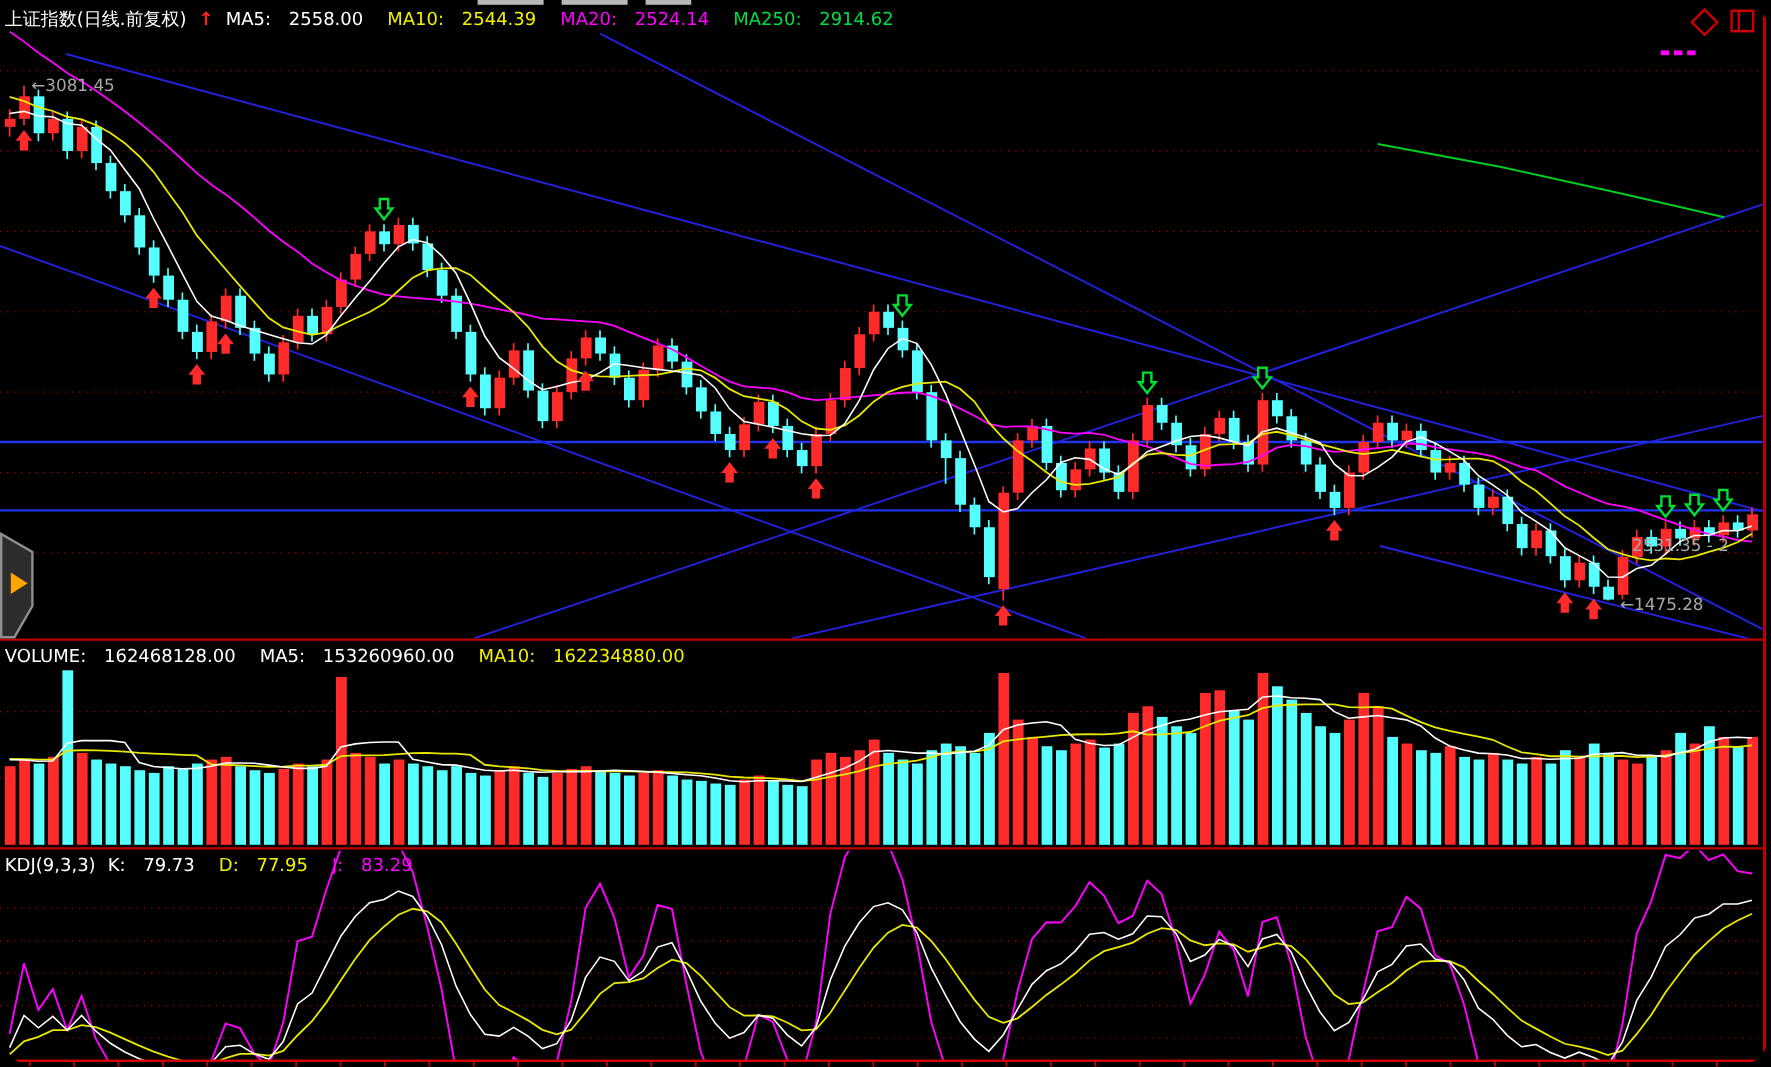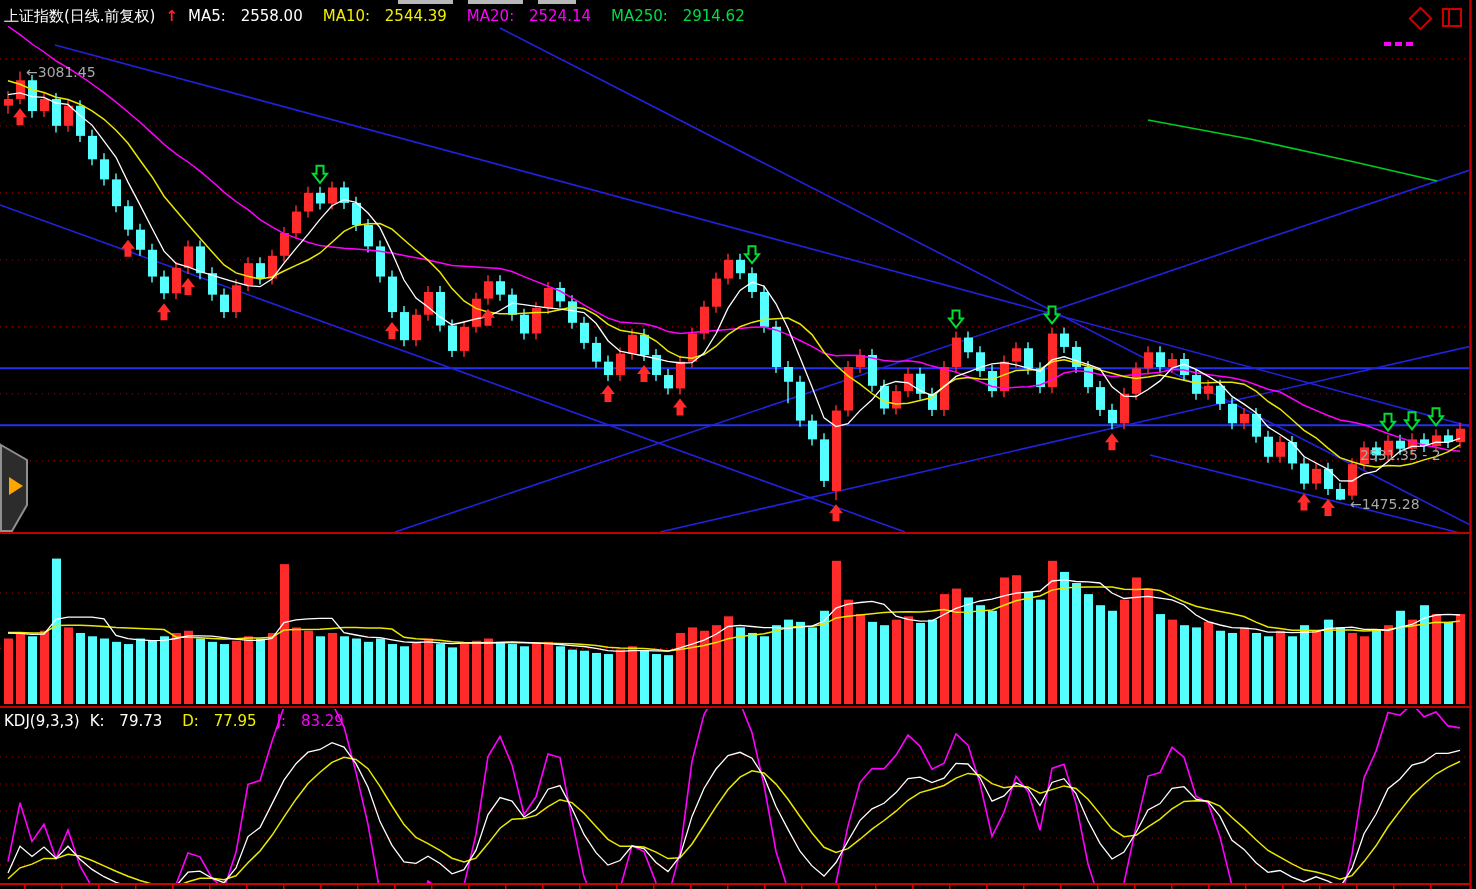--- a/index.html
+++ b/index.html
@@ -1,17 +1,17 @@
 <!DOCTYPE html>
 <html><head>
 <meta charset="utf-8">
 <style>
   html,body{margin:0;padding:0;background:#000;}
   .stage{position:relative;width:1476px;height:889px;background:#000;overflow:hidden;
-         font-family:"DejaVu Sans","Liberation Sans",sans-serif;}
+         font-family:"DejaVu Sans","Liberation Sans",sans-serif;border-radius:31px;}
   svg{position:absolute;left:0;top:0;}
   .hdr{position:absolute;left:4px;white-space:nowrap;font-size:15px;z-index:5;}
   .hdr span{margin-right:10px;}
   .c-w{color:#ffffff}.c-y{color:#f0f000}.c-m{color:#ff00ff}.c-g{color:#00dd44}
   .trend{color:#ff2222;font-weight:bold;margin-right:8px;}
   .plabel{position:absolute;color:#a8a8a8;font-size:14px;z-index:4;white-space:nowrap;}
   .winicons{position:absolute;top:4px;right:8px;z-index:6;height:34px;width:70px;}
   .diamond{position:absolute;left:14px;top:6px;width:13px;height:13px;border:2px solid #cc0000;
            transform:rotate(45deg);display:inline-block;}
   .panes{position:absolute;right:6px;top:4px;width:16px;height:15px;border:2px solid #cc0000;
@@ -514,20 +514,23 @@
   <div class="topstrip">
     <i style="left:398px;width:55px;"></i>
       <i style="left:468px;width:55px;"></i>
       <i style="left:538px;width:38px;"></i>
   </div>
 
   <div class="hdr" style="top:7px;">
     <span class="c-w">上证指数(日线.前复权)</span><span class="trend">↑</span><span class="c-w"><span>MA5:</span> <span>2558.00</span></span><span class="c-y"><span>MA10:</span> <span>2544.39</span></span><span class="c-m"><span>MA20:</span> <span>2524.14</span></span><span class="c-g"><span>MA250:</span> <span>2914.62</span></span>
   </div>
 
+  <div class="hdr" style="top:538px;">
+    <span class="c-w"><span>VOLUME:</span> <span>162468128.00</span></span><span class="c-w"><span>MA5:</span> <span>153260960.00</span></span><span class="c-y"><span>MA10:</span> <span>162234880.00</span></span>
+  </div>
 
   <div class="hdr" style="top:712px;">
     <span class="c-w">KDJ(9,3,3)</span><span class="c-w"><span>K:</span> <span>79.73</span></span><span class="c-y"><span>D:</span> <span>77.95</span></span><span class="c-m"><span>J:</span> <span>83.29</span></span>
   </div>
 
   <div class="plabel" style="left:26px;top:64px;"><span>←</span><span>3081.45</span></div>
   <div class="plabel" style="left:1360px;top:447px;"><span>2531.35 - 2</span></div>
   <div class="plabel" style="left:1350px;top:496px;"><span>←</span><span>1475.28</span></div>
 
   <div class="winicons">

